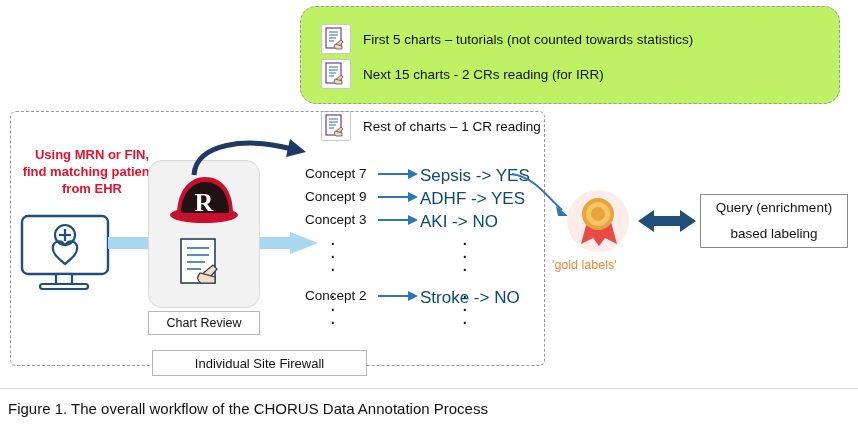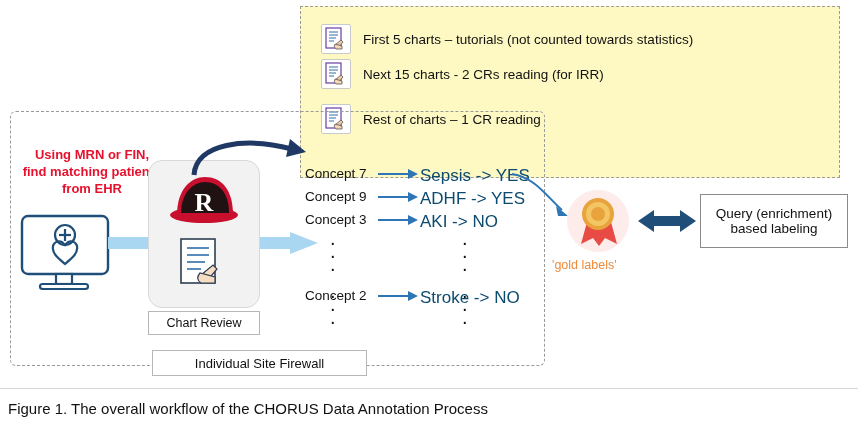--- a/index.html
+++ b/index.html
@@ -18,36 +18,36 @@
     position: absolute;
     left: 0; top: 0;
     width: 858px;
     height: 436px;
   }
   .abs { position: absolute; }
 
   
   .legend-box {
     left: 300px; top: 6px;
-    width: 540px; height: 172px;
+    width: 540px; height: 98px;
     border: 1.5px dashed #9a9a9a;
-    border-radius: 0;
-    background: #fef9c3;
+    border-radius: 16px;
+    background: #bef264;
     box-sizing: border-box;
   }
   .legend-row {
     position: absolute;
     left: 20px;
     display: flex;
     align-items: center;
     gap: 12px;
   }
   .legend-row.r1 { top: 17px; }
   .legend-row.r2 { top: 52px; }
-  .legend-row.r3 { top: 97px; }
+  .legend-row.r3 { top: 104px; }
   .legend-text {
     font-size: 13.5px;
     color: #111;
     white-space: nowrap;
   }
 
   
   .doc-icon {
     position: relative;
     width: 30px; height: 30px;
@@ -166,21 +166,21 @@
   .query-box {
     left: 700px; top: 194px;
     width: 148px; height: 54px;
     border: 1px solid #8a8a8a;
     background: #ffffff;
     box-sizing: border-box;
     display: flex; align-items: center; justify-content: center;
     text-align: center;
     font-size: 13.5px;
     color: #111;
-    line-height: 15px;
+    line-height: 26px;
     padding: 0 6px;
   }
 
   
   .caption {
     left: 8px; top: 400px;
     font-size: 15px;
     font-weight: normal;
     color: #111;
   }

